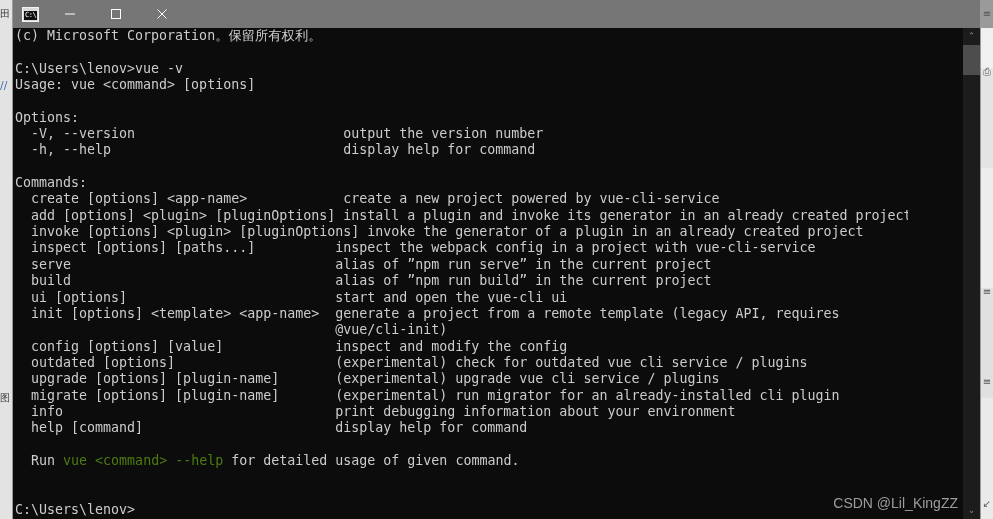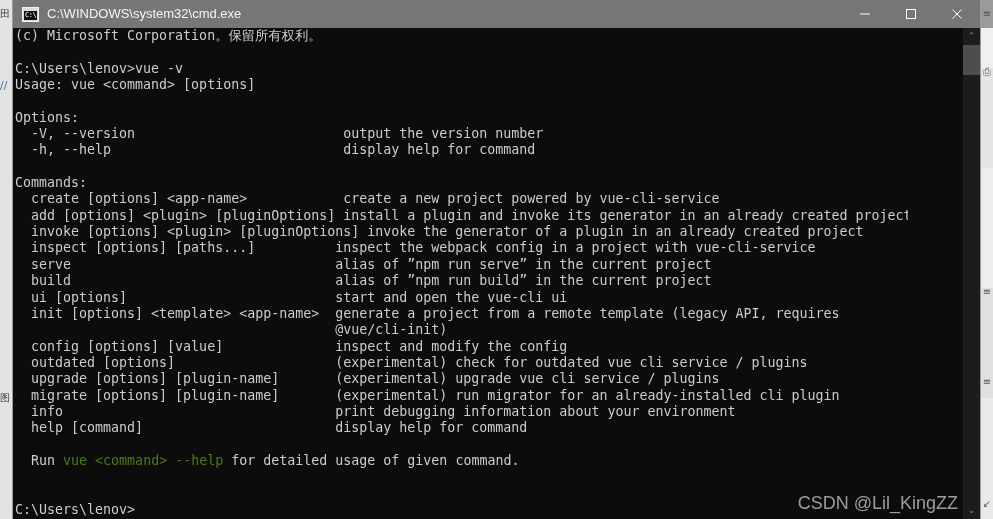--- a/index.html
+++ b/index.html
@@ -222,21 +222,21 @@
   }
   .sb-arrow { font-size: 9px; color: #8a8a8a; line-height: 9px; font-family: "DejaVu Sans", sans-serif; }
 
   
   #watermark {
     position: absolute;
     right: 22px;
     bottom: 8px;
     color: #a9a9a9;
     font-family: "Liberation Sans", sans-serif;
-    font-size: 18px;
+    font-size: 14px;
     line-height: 16px;
     white-space: nowrap;
     opacity: 0.92;
   }
 </style>
 </head>
 <body>
 
 <div id="screen">
 
@@ -262,21 +262,20 @@
       </div>
   </div>
 
   <div id="cmd-window">
 
     <div id="titlebar">
       <div id="titlebar-icon">
         <div class="icon-bar"></div>
         <div class="icon-inner">C:\</div>
       </div>
-      <div id="titlebar-title">C:\WINDOWS\system32\cmd.exe</div>
 
       <div class="win-btn">
         <svg width="12" height="12" viewBox="0 0 12 12">
           <line x1="1" y1="6" x2="11" y2="6" stroke="#ffffff" stroke-width="1"></line>
         </svg>
       </div>
       <div class="win-btn">
         <svg width="12" height="12" viewBox="0 0 12 12">
           <rect x="1.5" y="1.5" width="9" height="9" fill="none" stroke="#ffffff" stroke-width="1"></rect>
         </svg>

